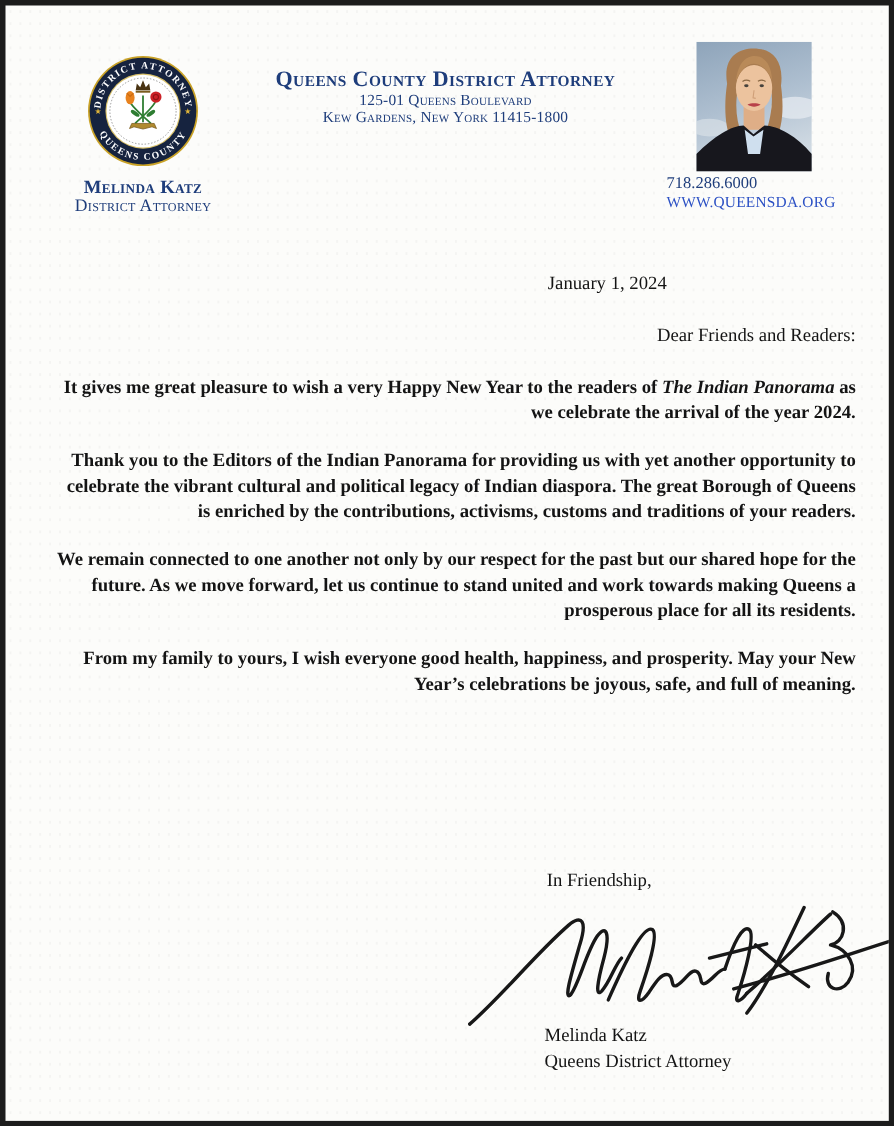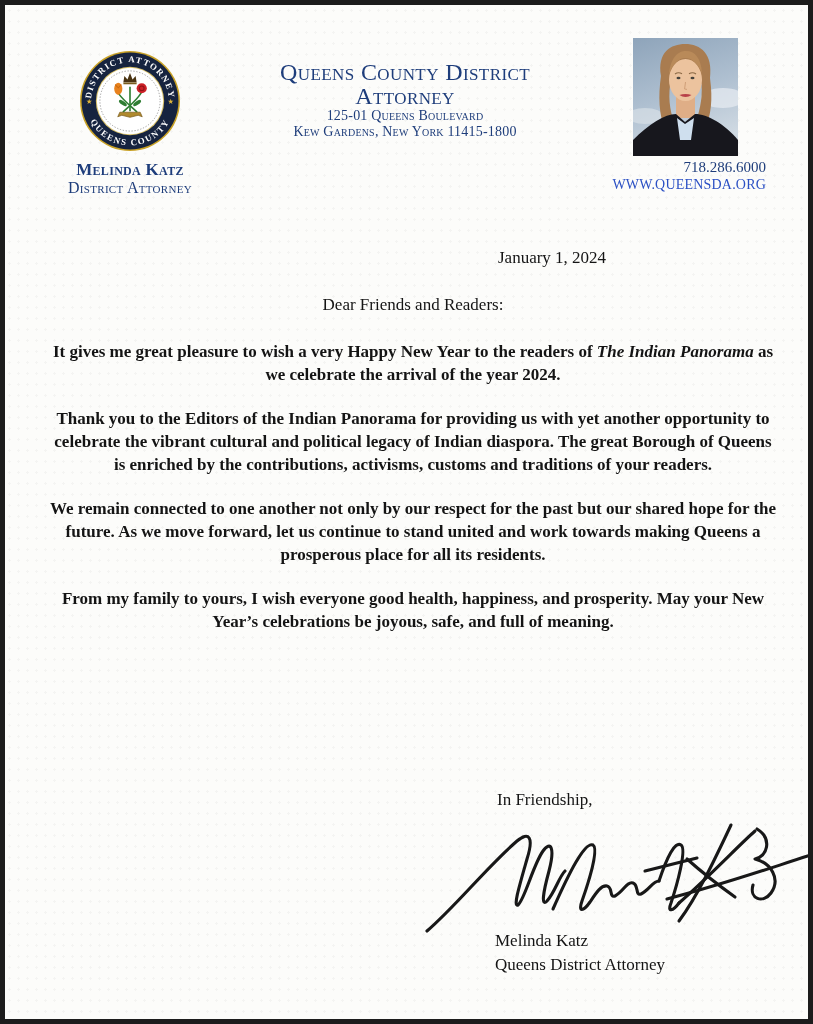--- a/index.html
+++ b/index.html
@@ -32,44 +32,44 @@
   .official-title {
     font-variant: small-caps; font-size: 16px; line-height: 18px;
     color: #1e3d7b; letter-spacing: 0.3px;
   }
 
   .office-block {
     position: absolute; left: 225px; top: 55px; width: 350px;
     text-align: center; color: #1e3d7b;
   }
   .office-name {
-    font-weight: normal; font-variant: small-caps;
-    font-size: 24px; line-height: 24px; letter-spacing: 0.4px;
+    font-weight: bold; font-variant: small-caps;
+    font-size: 20px; line-height: 24px; letter-spacing: 0.4px;
   }
   .office-address {
     font-variant: small-caps; font-size: 14px; line-height: 16px;
     letter-spacing: 0.2px;
   }
 
   .photo-block { position: absolute; left: 628px; top: 33px; width: 105px; }
   .photo-block svg { display: block; }
   .contact-block {
     position: absolute; left: 601px; top: 153px; width: 160px;
-    text-align: right;
+    text-align: left;
   }
   .phone { font-size: 15px; line-height: 18px; color: #1e3d7b; }
   .website { font-size: 14px; line-height: 17px; color: #2b50c4; letter-spacing: 0.2px; }
 
   
   .date-line { position: absolute; left: 493px; top: 243px; font-size: 17px; }
 
   .letter-body {
     position: absolute; left: 43px; top: 288px; width: 730px;
     font-size: 17px; line-height: 23px;
-    text-align: center;
+    text-align: right;
   }
   .letter-body .salutation { margin-bottom: 24px; }
   .letter-body p.para { margin-bottom: 21px; font-weight: bold; }
 
   .closing { position: absolute; left: 492px; top: 785px; font-size: 17px; }
 
   .signature-svg { position: absolute; left: 416px; top: 810px; }
 
   .sig-block { position: absolute; left: 490px; top: 924px; font-size: 17px; line-height: 23.5px; }
 </style>

